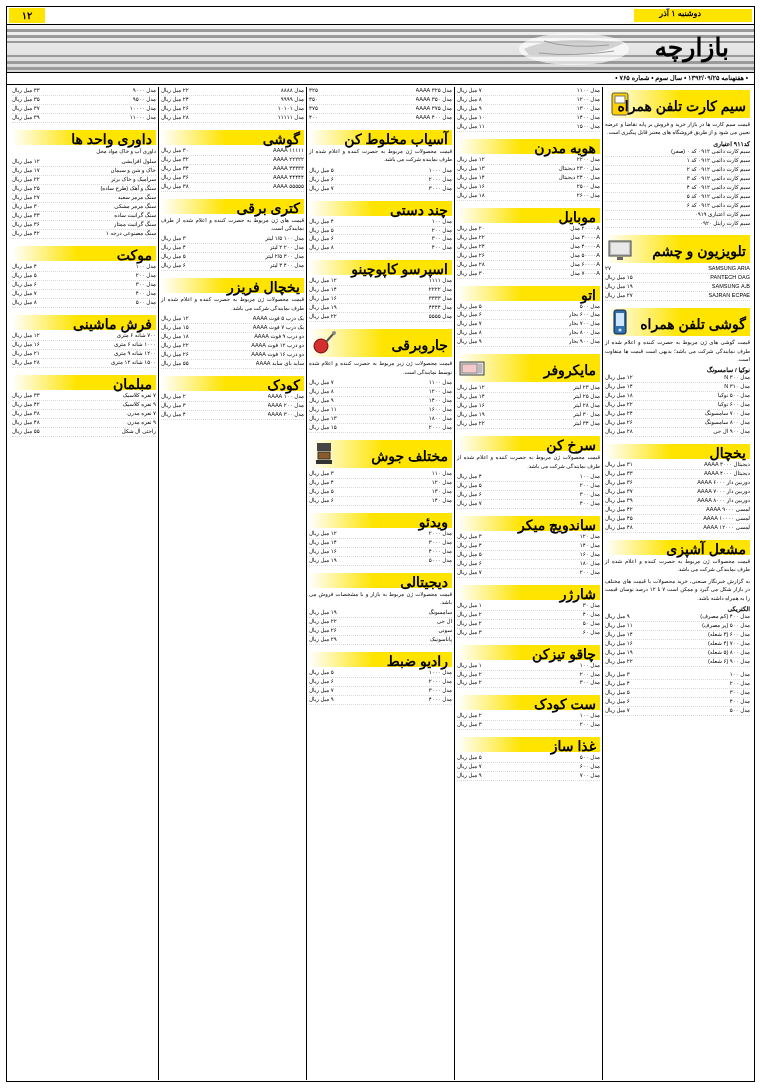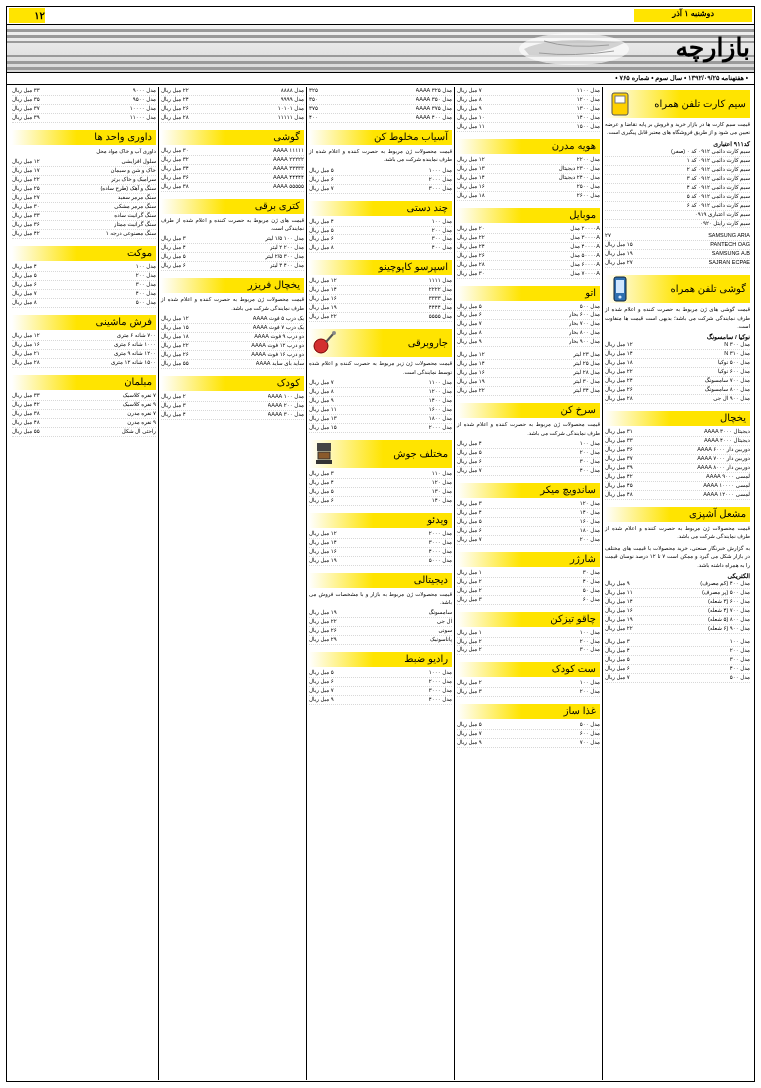--- a/index.html
+++ b/index.html
@@ -27,48 +27,48 @@
     height: 18px;
     border-bottom: 1px solid #000;
     background: #fff;
   }
   .topbar .yellowblock {
     position: absolute; right: 2px; top: 2px;
     width: 118px; height: 13px;
     background: #ffe400;
   }
   .topbar .sec-title {
-    position: absolute; right: 40px; top: 2px;
+    position: absolute; right: 53px; top: 2px;
     font-size: 8px; font-weight: bold; color:#000;
   }
   .pagenum {
     position: absolute; left: 2px; top: 1px;
     width: 36px; height: 15px;
     background: #ffe400;
     color: #000;
     font-size: 10px; font-weight: bold;
-    text-align: right; line-height: 15px;
+    text-align: center; line-height: 15px;
   }
   
   .masthead {
     position: relative;
     height: 48px;
     border-bottom: 1px solid #000;
     background: linear-gradient(to bottom,#f3f3f3,#d8d8d8);
     overflow: hidden;
   }
   .masthead .bars {
     position: absolute; right: 0; top: 0; width: 100%; height: 100%;
   }
   .masthead .bar {
     position: absolute; left: 0; width: 100%; height: 3px;
     background: #9a9a9a;
   }
   .masthead .title {
-    position: absolute; right: 4px; top: 8px;
+    position: absolute; right: 25px; top: 8px;
     font-size: 25px; font-weight: bold;
     color: #000;
     letter-spacing: 1px;
     z-index: 3;
   }
   .masthead .globe {
     position: absolute; right: 120px; top: 4px;
     width: 120px; height: 40px;
     z-index: 2;
     opacity: .85;
@@ -101,21 +101,21 @@
   .col.first { width: 150px; }
   
   .sechead {
     position: relative;
     height: 15px;
     margin: 3px 0 2px 0;
     background: linear-gradient(to left,#ffe400 0%,#ffe400 55%,#ffffff 100%);
   }
   .sechead .lbl {
     position: absolute; right: 4px; top: 1px;
-    font-size: 10px; font-weight: normal;
+    font-size: 14px; font-weight: bold;
   }
   .sechead.with-icon { height: 28px; background: linear-gradient(to left,#ffe400 0%,#ffe400 48%,#ffffff 100%); }
   .sechead.with-icon .lbl { top: 8px; right: 4px; }
   .sechead .icon {
     position: absolute; left: 2px; top: 1px;
     width: 26px; height: 26px;
   }
   
   .note {
     font-size: 5.4px;
@@ -219,20 +219,28 @@
           <div class="row">
             <span class="nm">سیم کارت اعتباری ۰۹۱۹</span>
             <span class="pr"></span>
           </div>
           <div class="row">
             <span class="nm">سیم کارت رایتل ۰۹۲۰</span>
             <span class="pr"></span>
           </div>
         </div>
         <div class="spacer"></div>
+        <div class="sechead with-icon">
+          <span class="icon"><svg viewBox="0 0 26 26">
+              <rect x="2" y="5" width="22" height="15" fill="#bbb" stroke="#444"></rect>
+              <rect x="4" y="7" width="18" height="11" fill="#e8e8e8"></rect>
+              <rect x="10" y="21" width="6" height="3" fill="#666"></rect>
+            </svg></span>
+          <span class="lbl">تلویزیون و چشم</span>
+        </div>
         <div class="rows">
           <div class="row">
             <span class="nm">SAMSUNG ARIA</span>
             <span class="pr">۲۷</span>
           </div>
           <div class="row">
             <span class="nm">PANTECH OAG</span>
             <span class="pr">۱۵ میل ریال</span>
           </div>
           <div class="row">
@@ -480,20 +488,28 @@
           <div class="row">
             <span class="nm">مدل ۸۰۰ بخار</span>
             <span class="pr">۸ میل ریال</span>
           </div>
           <div class="row">
             <span class="nm">مدل ۹۰۰ بخار</span>
             <span class="pr">۹ میل ریال</span>
           </div>
         </div>
         <div class="spacer"></div>
+        <div class="sechead with-icon">
+          <span class="icon"><svg viewBox="0 0 26 26">
+              <rect x="1" y="7" width="24" height="13" fill="#ddd" stroke="#444"></rect>
+              <rect x="3" y="9" width="15" height="9" fill="#f4c9c9" stroke="#888"></rect>
+              <rect x="19" y="9" width="4" height="9" fill="#bbb"></rect>
+            </svg></span>
+          <span class="lbl">مایکروفر</span>
+        </div>
         <div class="rows">
           <div class="row">
             <span class="nm">مدل ۲۳ لیتر</span>
             <span class="pr">۱۲ میل ریال</span>
           </div>
           <div class="row">
             <span class="nm">مدل ۲۵ لیتر</span>
             <span class="pr">۱۴ میل ریال</span>
           </div>
           <div class="row">

